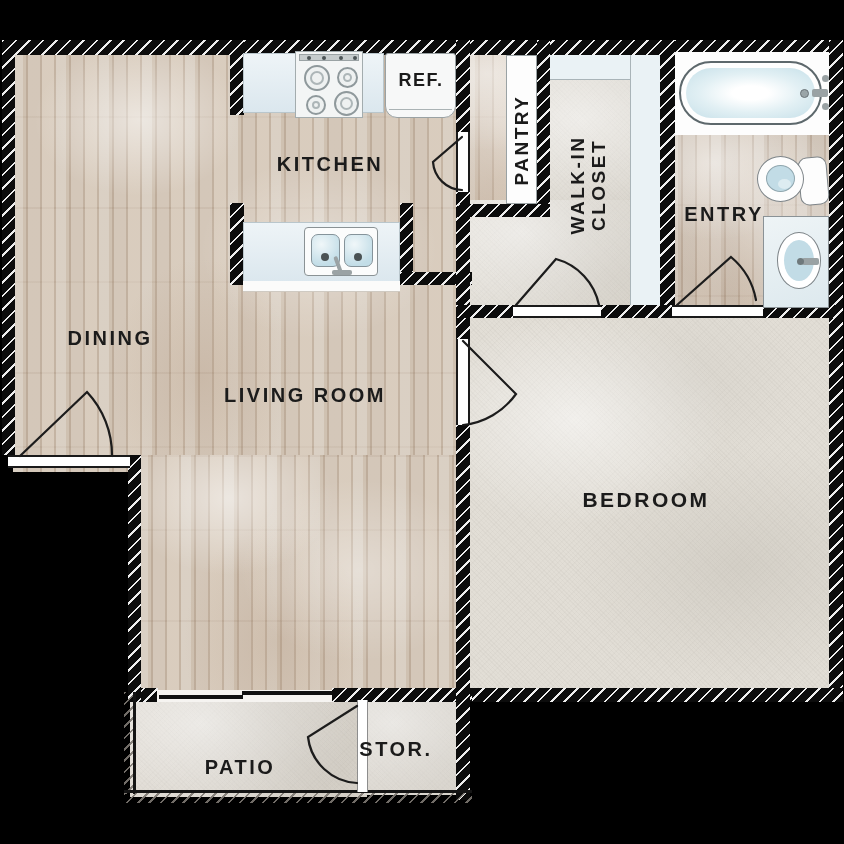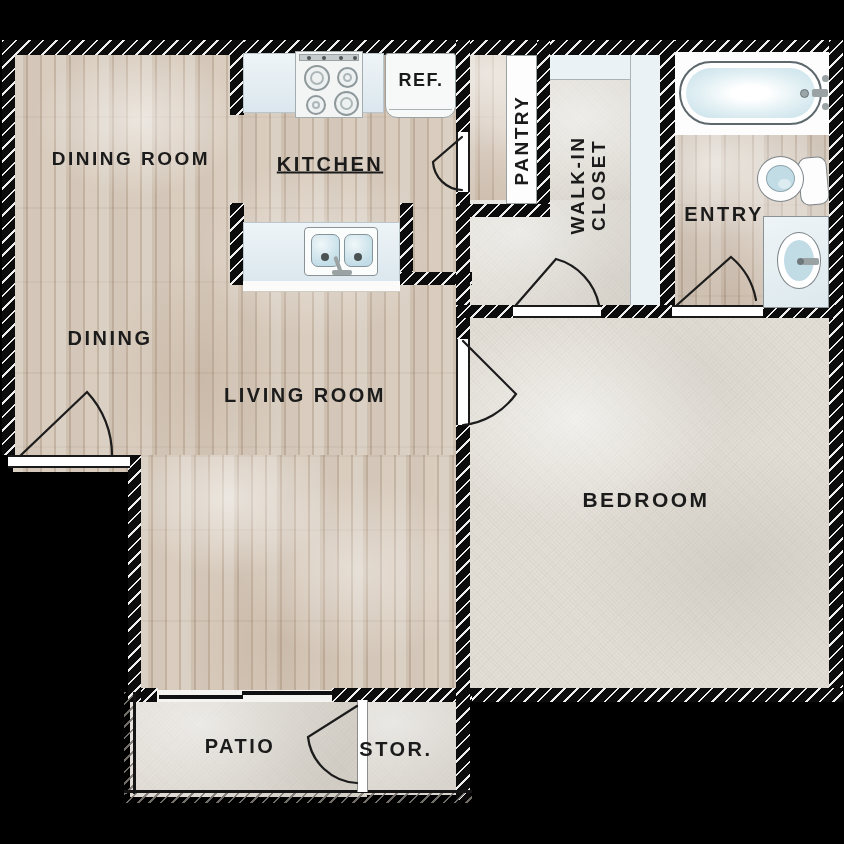--- a/index.html
+++ b/index.html
@@ -202,27 +202,26 @@
     <g fill="none" stroke="#1c1c1c" stroke-width="2.25" stroke-linecap="round">
       <path d="M 20,456 L 87,392 A 92,92 0 0 1 112,456"></path>
       <path d="M 462,137 L 433,162 A 30,30 0 0 0 462,190"></path>
       <path d="M 516,305 L 556,259 A 60,60 0 0 1 599,305"></path>
       <path d="M 463,341 L 516,394 A 75,75 0 0 1 463,425"></path>
       <path d="M 677,305 L 731,257 A 73,73 0 0 1 756,300"></path>
       <path d="M 357,706 L 308,737 A 52,52 0 0 0 357,783"></path>
     </g>
   </svg>
 
-  <div class="lbl" style="left:131px;top:159px;font-size:19px;">DINING ROOM</div>
-  <div class="lbl" style="left:330px;top:164px;text-decoration:underline;">KITCHEN</div>
+  <div class="lbl" style="left:330px;top:164px;">KITCHEN</div>
   <div class="lbl" style="left:110px;top:338px;">DINING</div>
   <div class="lbl" style="left:646px;top:500px;font-size:21px;">BEDROOM</div>
   <div class="lbl" style="left:305px;top:395px;">LIVING ROOM</div>
   <div class="lbl" style="left:724px;top:214px;">ENTRY</div>
   <div class="lbl lbl-rot" style="left:522px;top:140px;font-size:19px;">PANTRY</div>
   <div class="lbl lbl-rot lbl-2line" style="left:588px;top:185px;font-size:19px;">
     <span style="position:static;display:block;">WALK-IN</span>
     <span style="position:static;display:block;">CLOSET</span>
   </div>
-  <div class="lbl" style="left:240px;top:746px;">PATIO</div>
+  <div class="lbl" style="left:240px;top:767px;">PATIO</div>
   <div class="lbl" style="left:396px;top:749px;">STOR.</div>
 
 </div>
 
 </body></html>

